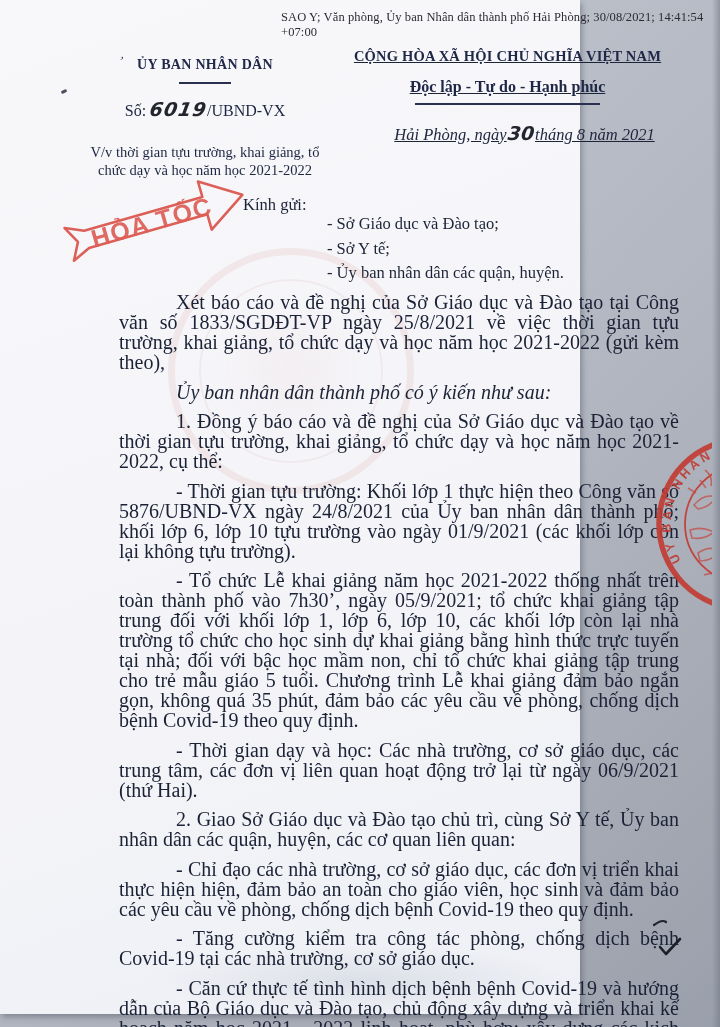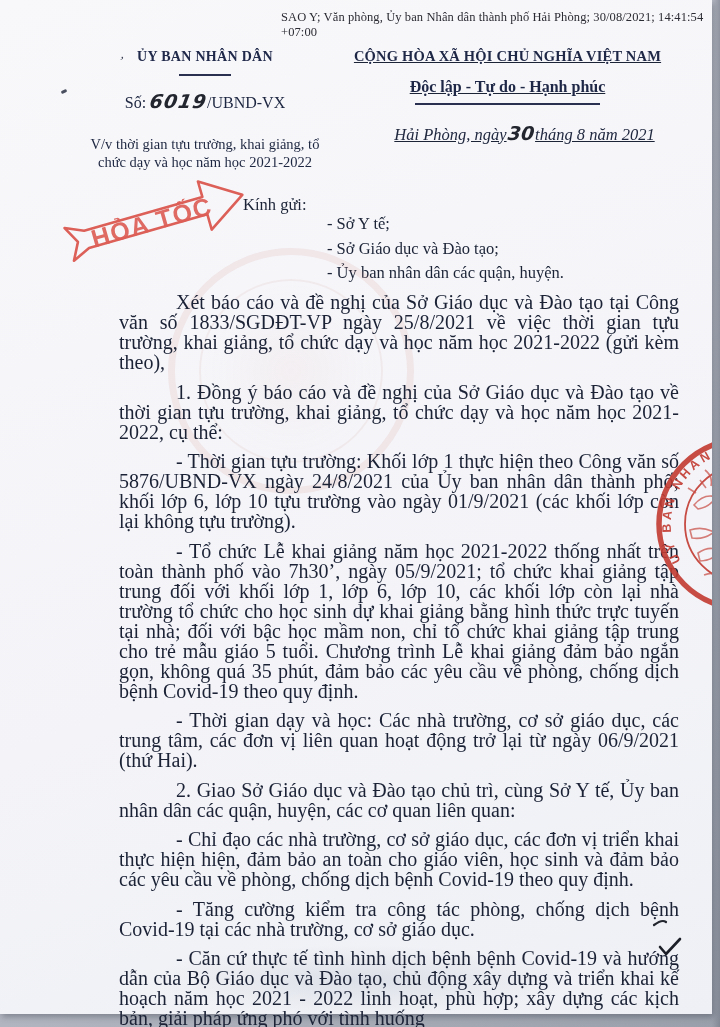--- a/index.html
+++ b/index.html
@@ -2,37 +2,37 @@
 <html lang="vi"><head>
 <meta charset="utf-8">
 <style>
   html,body{margin:0;padding:0;}
   body{
     width:720px;height:1027px;position:relative;overflow:hidden;
     background:linear-gradient(135deg,#c6cad3 0%,#b3b7c1 55%,#9aa0ab 100%);
     font-family:"Liberation Serif","DejaVu Serif",serif;
   }
   .paper{
-    position:absolute;left:0;top:0;width:712px;height:1014px;
+    position:absolute;left:0;top:0;width:580px;height:1014px;
     background:linear-gradient(160deg,#f8f8fb 0%,#f4f4f8 60%,#eef0f5 100%);
     box-shadow:2px 3px 6px rgba(40,45,60,.35);
     color:#1c2438;
   }
   .soft-blotch{
     position:absolute;left:150px;top:945px;width:420px;height:70px;
     background:radial-gradient(ellipse at center,rgba(196,202,214,.45),rgba(196,202,214,0) 70%);
     pointer-events:none;
   }
   .scan-line{
     position:absolute;left:281px;top:10px;width:430px;
     font-size:12.5px;color:#2b2b33;letter-spacing:.1px;
   }
   
   .org-col{
-    position:absolute;left:80px;top:49px;width:250px;text-align:center;
+    position:absolute;left:80px;top:57px;width:250px;text-align:center;
   }
   .org-l1{font-weight:700;font-size:14px;letter-spacing:.3px;color:#20294a;}
   .org-l2{font-weight:700;font-size:14.5px;letter-spacing:.2px;color:#20294a;}
   .org-rule{width:52px;height:2px;background:#2a3150;margin:9px auto 0 auto;}
   .doc-number{margin-top:14px;font-size:16px;color:#1d2640;}
   .hand{
     font-family:"DejaVu Sans",sans-serif;font-style:italic;font-weight:700;
     display:inline-block;transform:skewX(-10deg);color:#23262e;
   }
   .doc-number .hand{font-size:19px;letter-spacing:1px;}
@@ -109,31 +109,32 @@
 
   <svg class="hoatoc" viewBox="0 0 205 105">
     <g transform="rotate(-16 102 52)" opacity="0.85">
       <path d="M28,42 L151,42 L151,26 L190,51 L151,76 L151,60 L28,60 L10,68 L19,51 L10,34 Z" fill="none" stroke="#d8453c" stroke-width="2.6" stroke-linejoin="round"></path>
       <text x="33" y="61" font-family="Liberation Sans, sans-serif" font-weight="700" font-size="25" fill="#d8443a" letter-spacing="1.5" opacity="0.92">HỎA TỐC</text>
     </g>
   </svg>
 
   <div class="kinh-gui">Kính gửi:</div>
   <div class="recipients">
+    <div>- Sở Giáo dục và Đào tạo;</div>
     <div>- Sở Y tế;</div>
-    <div>- Sở Giáo dục và Đào tạo;</div>
     <div>- Ủy ban nhân dân các quận, huyện.</div>
   </div>
 
   <div class="ghost-seal">
       <div class="inner"></div>
     </div>
 
   <div class="body-text">
     <p>Xét báo cáo và đề nghị của Sở Giáo dục và Đào tạo tại Công văn số 1833/SGDĐT-VP ngày 25/8/2021 về việc thời gian tựu trường, khai giảng, tổ chức dạy và học năm học 2021-2022 (gửi kèm theo),</p>
+    <p class="italic">Ủy ban nhân dân thành phố có ý kiến như sau:</p>
     <p>1. Đồng ý báo cáo và đề nghị của Sở Giáo dục và Đào tạo về thời gian tựu trường, khai giảng, tổ chức dạy và học năm học 2021-2022, cụ thể:</p>
     <p>- Thời gian tựu trường: Khối lớp 1 thực hiện theo Công văn số 5876/UBND-VX ngày 24/8/2021 của Ủy ban nhân dân thành phố; khối lớp 6, lớp 10 tựu trường vào ngày 01/9/2021 (các khối lớp còn lại không tựu trường).</p>
     <p>- Tổ chức Lễ khai giảng năm học 2021-2022 thống nhất trên toàn thành phố vào 7h30’, ngày 05/9/2021; tổ chức khai giảng tập trung đối với khối lớp 1, lớp 6, lớp 10, các khối lớp còn lại nhà trường tổ chức cho học sinh dự khai giảng bằng hình thức trực tuyến tại nhà; đối với bậc học mầm non, chỉ tổ chức khai giảng tập trung cho trẻ mẫu giáo 5 tuổi. Chương trình Lễ khai giảng đảm bảo ngắn gọn, không quá 35 phút, đảm bảo các yêu cầu về phòng, chống dịch bệnh Covid-19 theo quy định.</p>
     <p>- Thời gian dạy và học: Các nhà trường, cơ sở giáo dục, các trung tâm, các đơn vị liên quan hoạt động trở lại từ ngày 06/9/2021 (thứ Hai).</p>
     <p>2. Giao Sở Giáo dục và Đào tạo chủ trì, cùng Sở Y tế, Ủy ban nhân dân các quận, huyện, các cơ quan liên quan:</p>
     <p>- Chỉ đạo các nhà trường, cơ sở giáo dục, các đơn vị triển khai thực hiện hiện, đảm bảo an toàn cho giáo viên, học sinh và đảm bảo các yêu cầu về phòng, chống dịch bệnh Covid-19 theo quy định.</p>
     <p>- Tăng cường kiểm tra công tác phòng, chống dịch bệnh Covid-19 tại các nhà trường, cơ sở giáo dục.</p>
     <p>- Căn cứ thực tế tình hình dịch bệnh bệnh Covid-19 và hướng dẫn của Bộ Giáo dục và Đào tạo, chủ động xây dựng và triển khai kế hoạch năm học 2021 - 2022 linh hoạt, phù hợp; xây dựng các kịch bản, giải pháp ứng phó với tình huống</p>
   </div>
 

